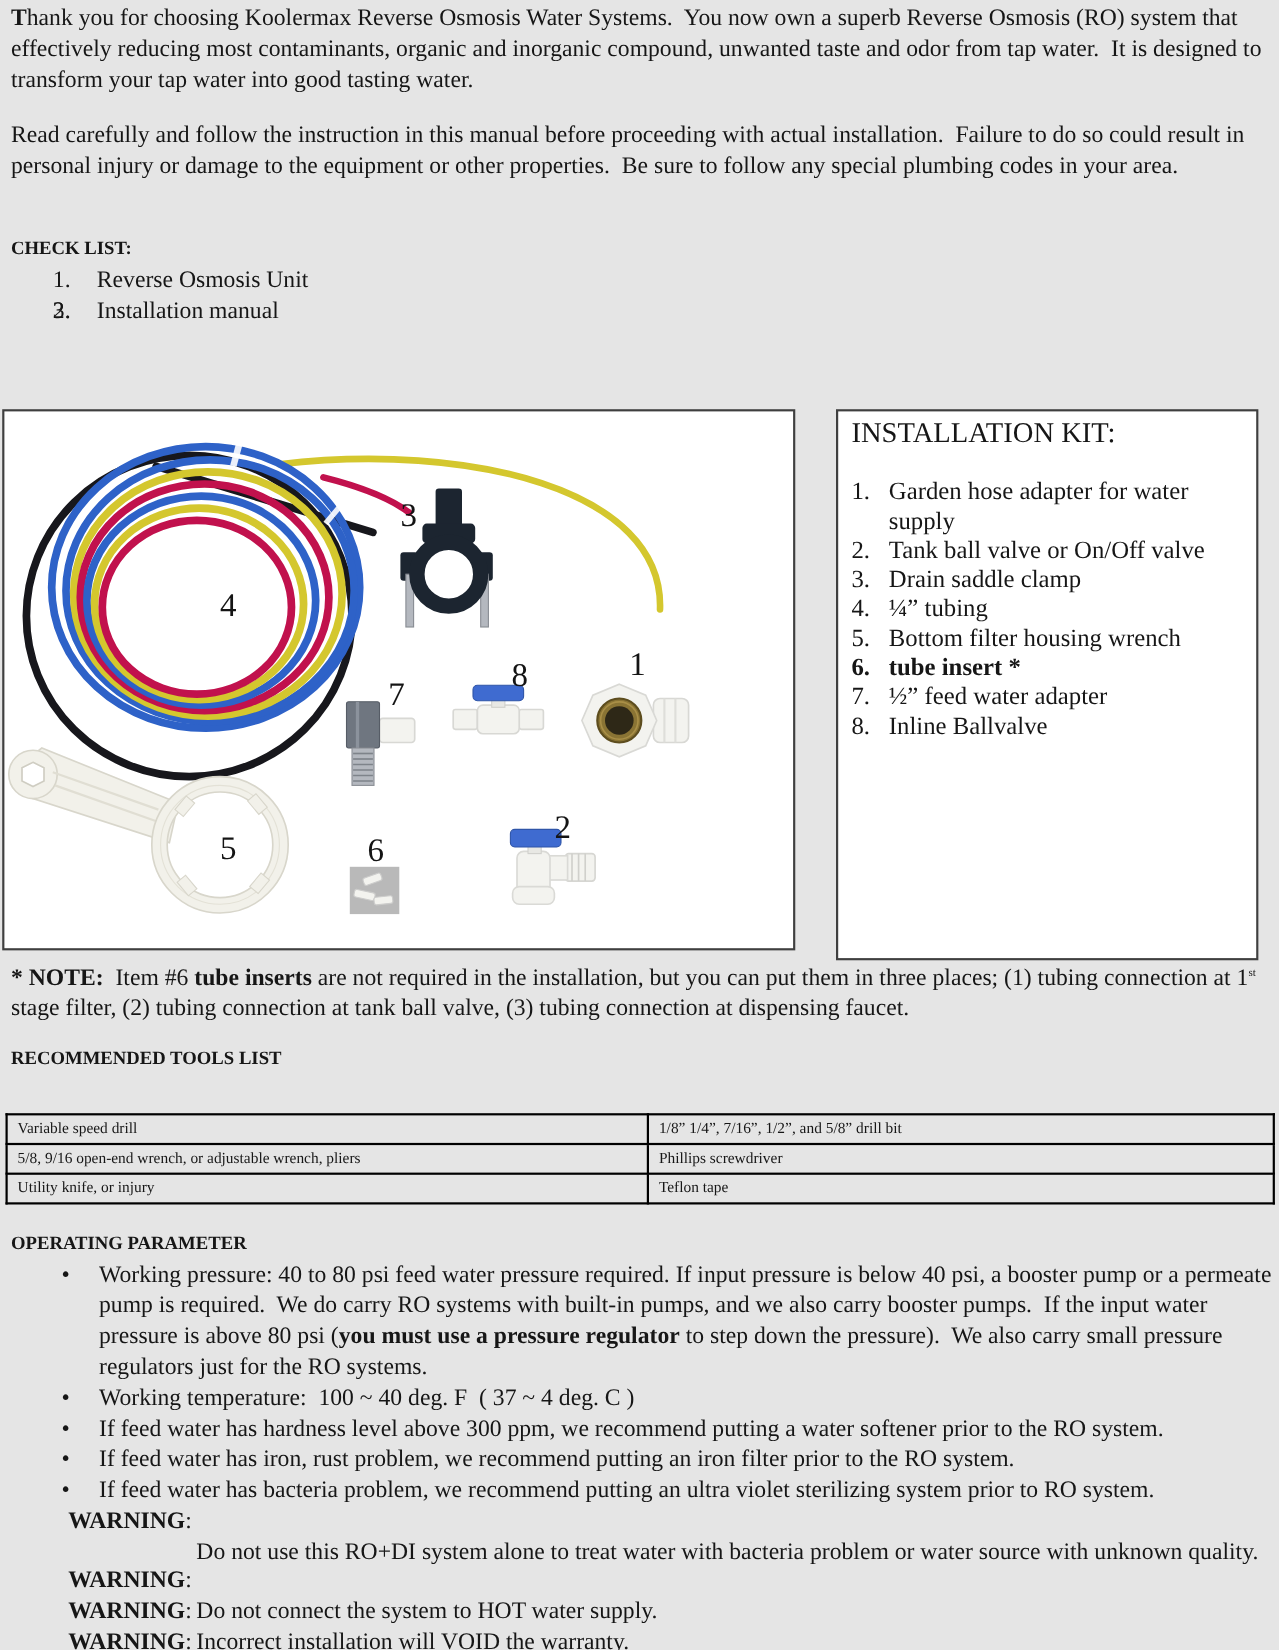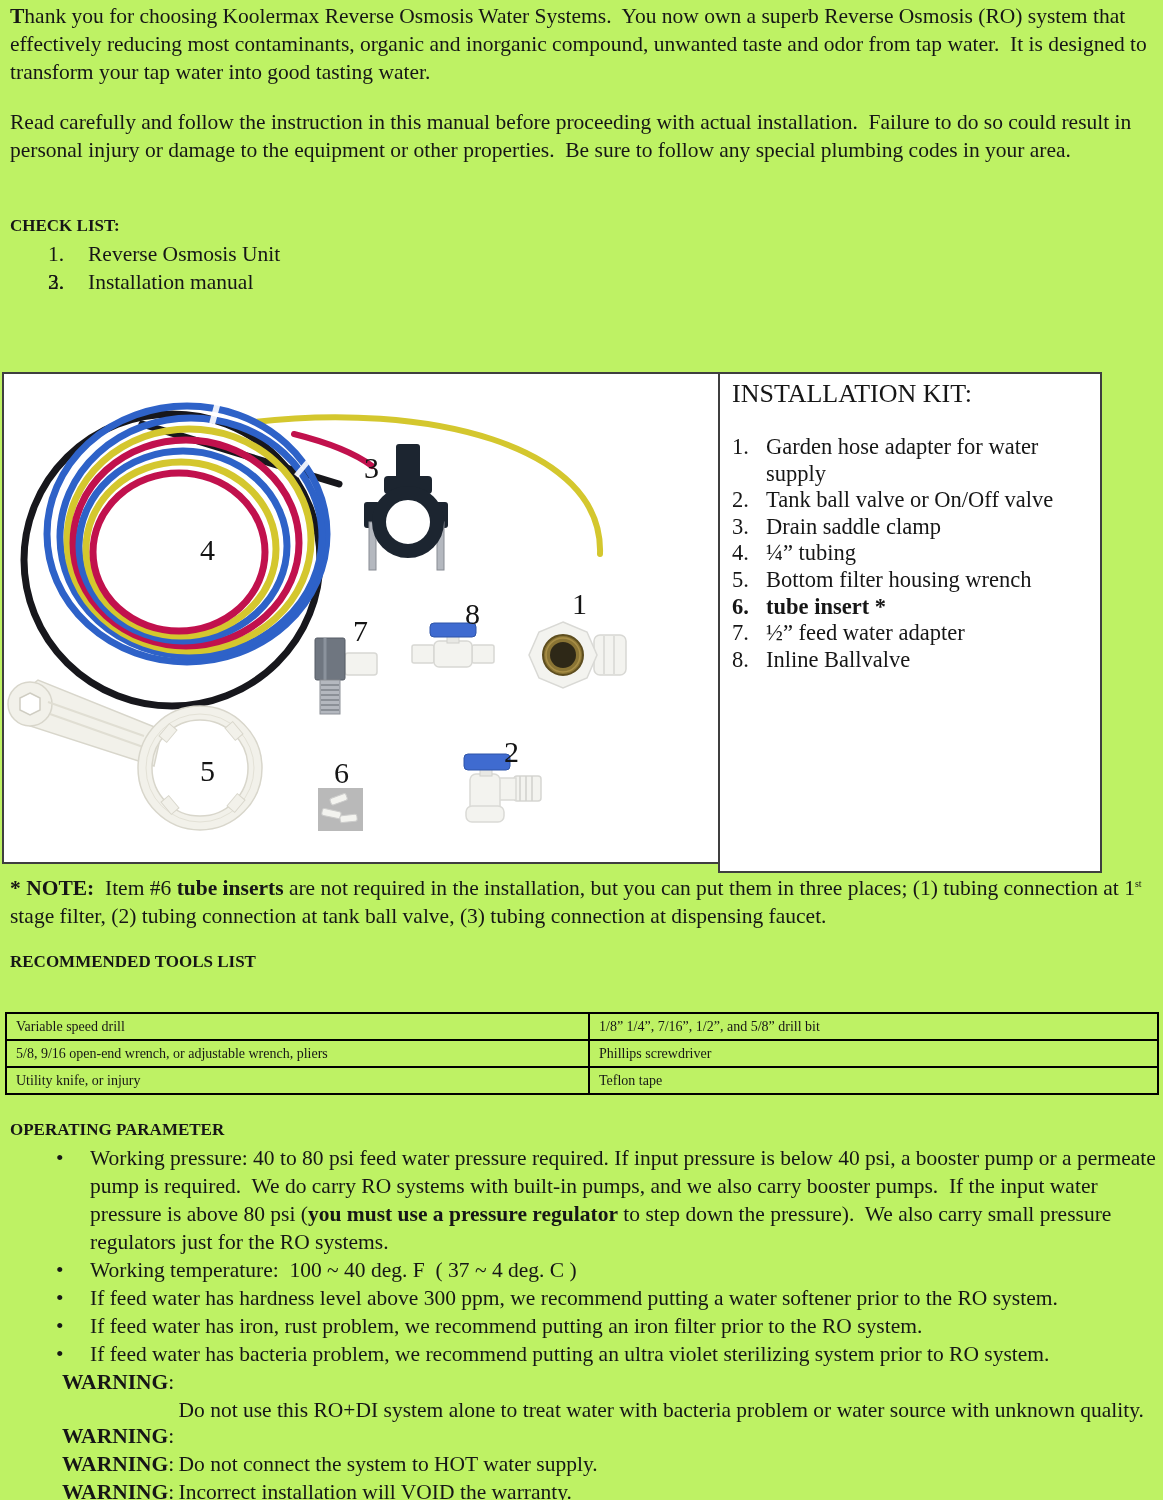--- a/index.html
+++ b/index.html
@@ -1,16 +1,16 @@
 <!DOCTYPE html>
 <html><head>
 <meta charset="utf-8">
 <style>
   html,body{margin:0;padding:0;background:#ffffff;}
-  .page{position:relative;width:1163px;height:1500px;background:#bef264;overflow:hidden;
+  .page{position:relative;width:1163px;height:1500px;background:#e5e5e5;overflow:hidden;
         font-family:"Liberation Serif",serif;color:#161616;}
   .abs{position:absolute;}
   .body-text{font-size:21.5px;line-height:28px;white-space:pre-wrap;}
   .bold{font-weight:bold;}
   .section-heading{font-size:17px;font-weight:bold;line-height:28px;}
   sup{font-size:10px;vertical-align:super;line-height:0;}
 
   
   .num-list{margin:0;padding:0;list-style:none;}
   .num-list li{position:relative;padding-left:78px;font-size:21.5px;line-height:28px;}
@@ -168,21 +168,21 @@
         <text x="360" y="104">3</text>
         <text x="196" y="186">4</text>
         <text x="196" y="407">5</text>
         <text x="330" y="409">6</text>
         <text x="349" y="267">7</text>
         <text x="461" y="250">8</text>
       </g>
     </svg>
   </div>
 
-  <div class="abs fig-box" style="top:372px;left:718px;width:384px;height:501px;padding:4px 6px 0 12px;">
+  <div class="abs fig-box" style="top:372px;left:760px;width:384px;height:501px;padding:4px 6px 0 12px;">
     <div class="kit-heading">INSTALLATION KIT:</div>
     <ol class="kit-ol">
       <li><span class="kit-num">1.</span><span>Garden hose adapter for water supply</span></li>
       <li><span class="kit-num">2.</span><span>Tank ball valve or On/Off valve</span></li>
       <li><span class="kit-num">3.</span><span>Drain saddle clamp</span></li>
       <li><span class="kit-num">4.</span><span>¼” tubing</span></li>
       <li><span class="kit-num">5.</span><span>Bottom filter housing wrench</span></li>
       <li class="bold"><span class="kit-num">6.</span><span>tube insert *</span></li>
       <li><span class="kit-num">7.</span><span>½” feed water adapter</span></li>
       <li><span class="kit-num">8.</span><span>Inline Ballvalve</span></li>

